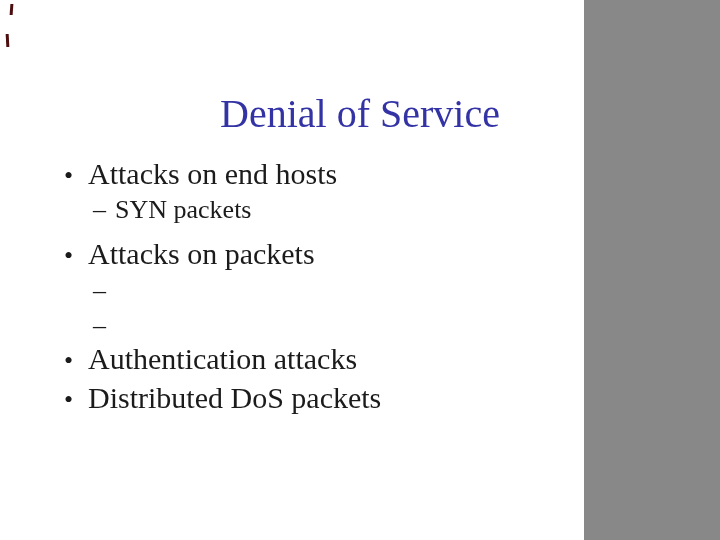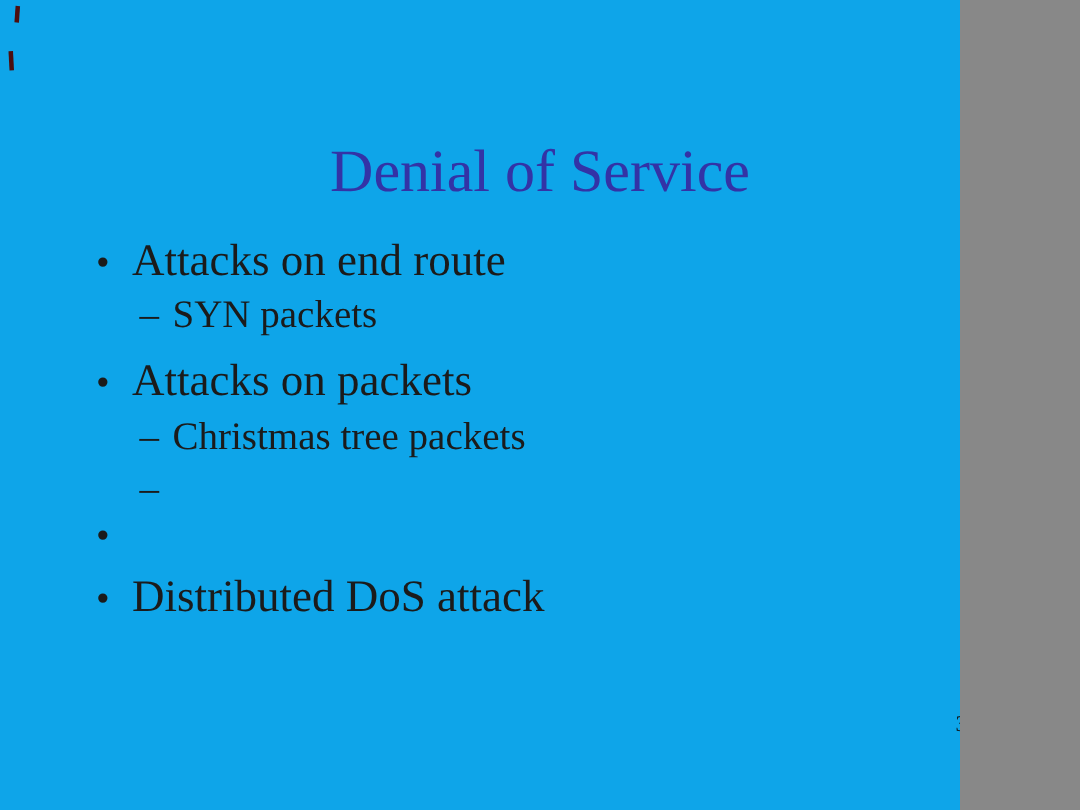--- a/index.html
+++ b/index.html
@@ -2,23 +2,23 @@
 <html><head>
 <meta charset="utf-8">
 <style>
   html, body {
     margin: 0;
     padding: 0;
     background: #888;
   }
   .slide {
     position: relative;
-    width: 640px;
+    width: 584px;
     height: 540px;
-    background: #0ea5e9;
+    background: #ffffff;
     overflow: hidden;
     font-family: "Liberation Serif", "DejaVu Serif", serif;
     color: #1b1b1b;
     text-decoration: underline;
   }
 
   
   .artifact {
     position: absolute;
     background: #4c0e0e;
@@ -77,46 +77,46 @@
 
 <div class="slide">
 
   <div class="artifact m1"></div>
   <div class="artifact m2"></div>
 
   <h1 class="slide-title">Denial of Service</h1>
 
   <div class="line l1" style="top:159px">
     <span class="glyph">•</span>
-    <span>Attacks on end route</span>
+    <span>Attacks on end hosts</span>
   </div>
 
   <div class="line l2" style="top:197px">
     <span class="glyph">–</span>
     <span>SYN packets</span>
   </div>
 
   <div class="line l1" style="top:239px">
     <span class="glyph">•</span>
     <span>Attacks on packets</span>
   </div>
 
   <div class="line l2" style="top:278px">
     <span class="glyph">–</span>
-    <span>Christmas tree packets</span>
   </div>
 
   <div class="line l2" style="top:313px">
     <span class="glyph">–</span>
   </div>
 
   <div class="line l1" style="top:344px">
     <span class="glyph">•</span>
+    <span>Authentication attacks</span>
   </div>
 
   <div class="line l1" style="top:383px">
     <span class="glyph">•</span>
-    <span>Distributed DoS attack</span>
+    <span>Distributed DoS packets</span>
   </div>
 
   <div class="page-number">31</div>
 
 </div>
 
 </body></html>

